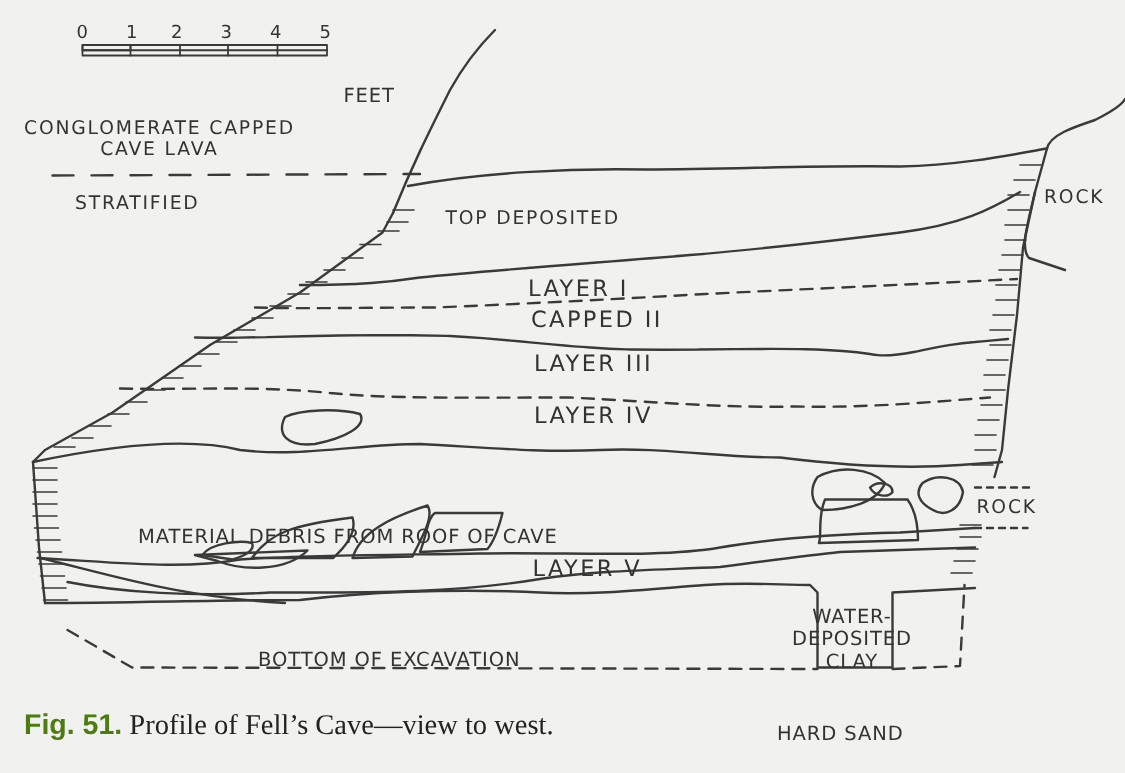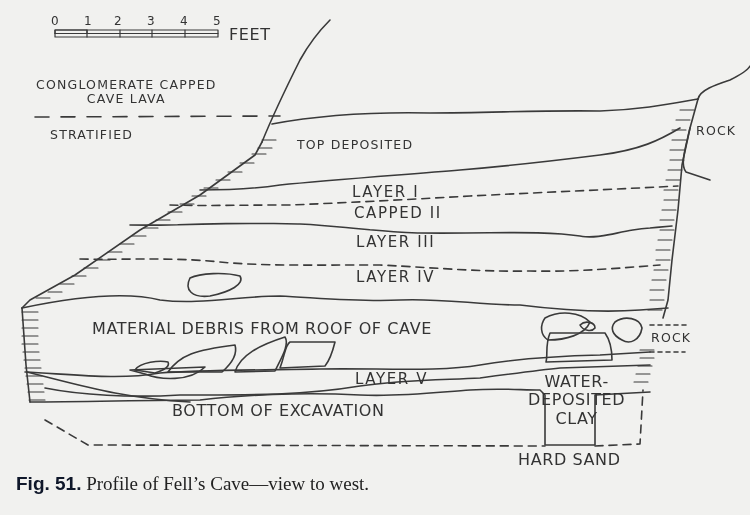--- a/index.html
+++ b/index.html
@@ -14,30 +14,30 @@
       position: absolute;
       font-family: "DejaVu Sans", sans-serif;
       font-size: 12.5px;
       color: #333;
       letter-spacing: 1.2px;
       white-space: nowrap;
       line-height: 1.15;
       text-align: center;
     }
     .lbl.big { font-size: 15px; letter-spacing: 1.6px; text-align: right; }
-    .lbl.sm { font-size: 16px; letter-spacing: 0.6px; }
+    .lbl.sm { font-size: 13px; letter-spacing: 0.6px; margin-top: 32px; }
     .scale-num {
       position: absolute; font-family: "DejaVu Sans", sans-serif;
       font-size: 12px; color: #333;
     }
     .caption {
       position: absolute; left: 16px; top: 473px;
       font-size: 19px; color: #222; white-space: nowrap;
     }
-    .caption .fig { font-family: "Liberation Sans", sans-serif; font-weight: bold; color: #0f172a; margin-top: 29px; }
+    .caption .fig { font-family: "Liberation Sans", sans-serif; font-weight: bold; color: #4d7c0f; margin-top: 29px; }
     .caption .text { font-family: Liberation Serif, serif; }
   </style>
 </head>
 <body>
 
 <svg class="profile" width="750" height="515" viewBox="0 0 750 515" fill="none" stroke="#3a3a3a" stroke-width="1.6" stroke-linecap="round" stroke-linejoin="round">
 
   <g stroke-width="1.2">
     <rect x="55" y="30" width="163" height="7"></rect>
     <line x1="55" y1="33.5" x2="218" y2="33.5"></line>
@@ -107,21 +107,21 @@
 </svg>
 
 <span class="scale-num" style="left:51px;top:14px">0</span>
 <span class="scale-num" style="left:84px;top:14px">1</span>
 <span class="scale-num" style="left:114px;top:14px">2</span>
 <span class="scale-num" style="left:147px;top:14px">3</span>
 <span class="scale-num" style="left:180px;top:14px">4</span>
 <span class="scale-num" style="left:213px;top:14px">5</span>
 <span class="lbl sm" style="left:229px;top:26px">FEET</span>
 
-<div class="lbl" style="left:36px;top:78px">
+<div class="lbl" style="left:16px;top:78px">
   <div>CONGLOMERATE CAPPED</div>
   <div>CAVE LAVA</div>
 </div>
 <div class="lbl" style="left:50px;top:128px">
   <div>STRATIFIED</div>
 </div>
 <span class="lbl" style="left:297px;top:138px">TOP DEPOSITED</span>
 <span class="lbl" style="left:696px;top:124px">ROCK</span>
 <span class="lbl big" style="left:352px;top:184px">LAYER I</span>
 <span class="lbl big" style="left:354px;top:205px">CAPPED II</span>

